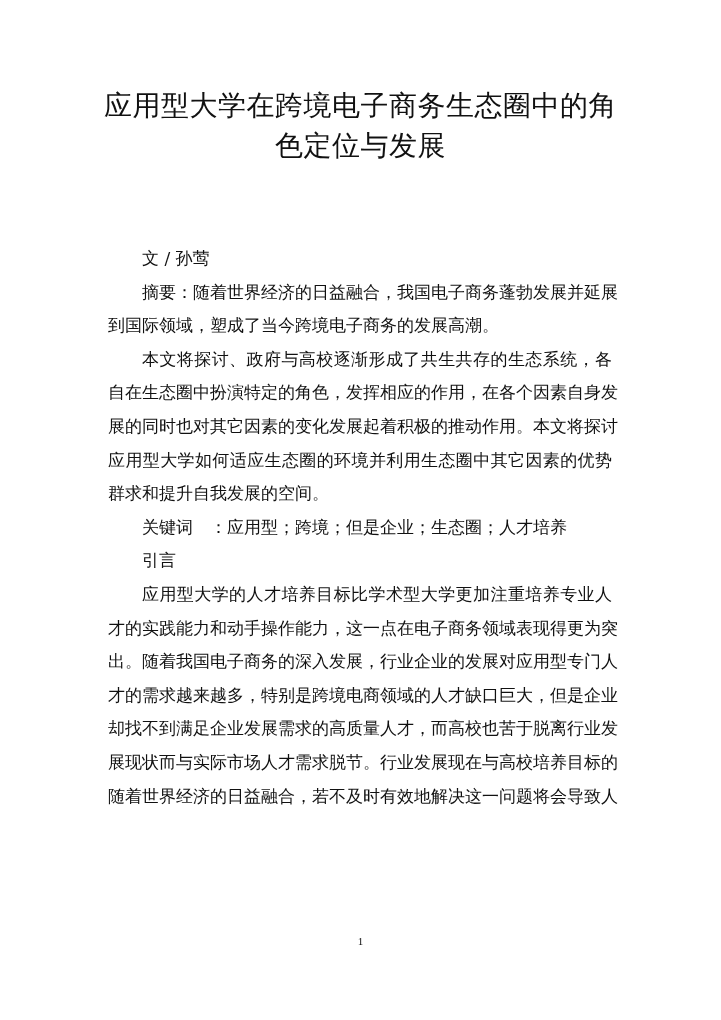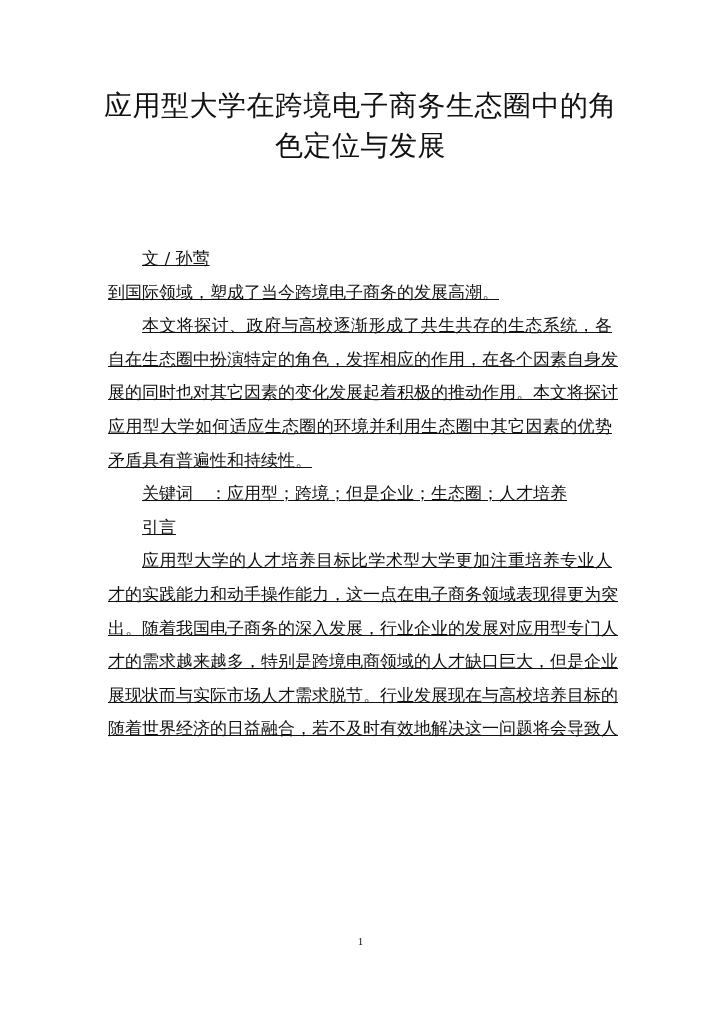--- a/index.html
+++ b/index.html
@@ -41,21 +41,20 @@
       top: 242px;
       font-size: 17px;
       line-height: 33.6px;
     }
     .line {
       display: block;
       white-space: nowrap;
       height: 33.6px;
       text-align: justify;
       text-align-last: justify;
-      text-decoration: underline;
     }
     .line.last {
       text-align-last: left;
     }
     .indent {
       padding-left: 34px;
     }
     .page-number {
       position: absolute;
       left: 0;
@@ -73,38 +72,40 @@
 
   <h1 class="title">
     <span style="display:block">应用型大学在跨境电子商务生态圈中的角</span>
     <span style="display:block">色定位与发展</span>
   </h1>
 
   <div class="body">
     <span class="line last indent">文 / 孙莺</span>
 
     <div>
+      <span class="line indent">摘要：随着世界经济的日益融合，我国电子商务蓬勃发展并延展</span>
       <span class="line last">到国际领域，塑成了当今跨境电子商务的发展高潮。</span>
     </div>
 
     <div>
       <span class="line indent">本文将探讨、政府与高校逐渐形成了共生共存的生态系统，各</span>
       <span class="line">自在生态圈中扮演特定的角色，发挥相应的作用，在各个因素自身发</span>
       <span class="line">展的同时也对其它因素的变化发展起着积极的推动作用。本文将探讨</span>
       <span class="line">应用型大学如何适应生态圈的环境并利用生态圈中其它因素的优势</span>
-      <span class="line last">矛盾具有普遍性和持续性。</span>
+      <span class="line last">群求和提升自我发展的空间。</span>
     </div>
 
     <span class="line last indent">关键词　：应用型；跨境；但是企业；生态圈；人才培养</span>
     <span class="line last indent">引言</span>
 
     <div>
       <span class="line indent">应用型大学的人才培养目标比学术型大学更加注重培养专业人</span>
       <span class="line">才的实践能力和动手操作能力，这一点在电子商务领域表现得更为突</span>
       <span class="line">出。随着我国电子商务的深入发展，行业企业的发展对应用型专门人</span>
       <span class="line">才的需求越来越多，特别是跨境电商领域的人才缺口巨大，但是企业</span>
+      <span class="line">却找不到满足企业发展需求的高质量人才，而高校也苦于脱离行业发</span>
       <span class="line">展现状而与实际市场人才需求脱节。行业发展现在与高校培养目标的</span>
       <span class="line">随着世界经济的日益融合，若不及时有效地解决这一问题将会导致人</span>
     </div>
   </div>
 
   <div class="page-number">1</div>
 </div>
 
 </body></html>

